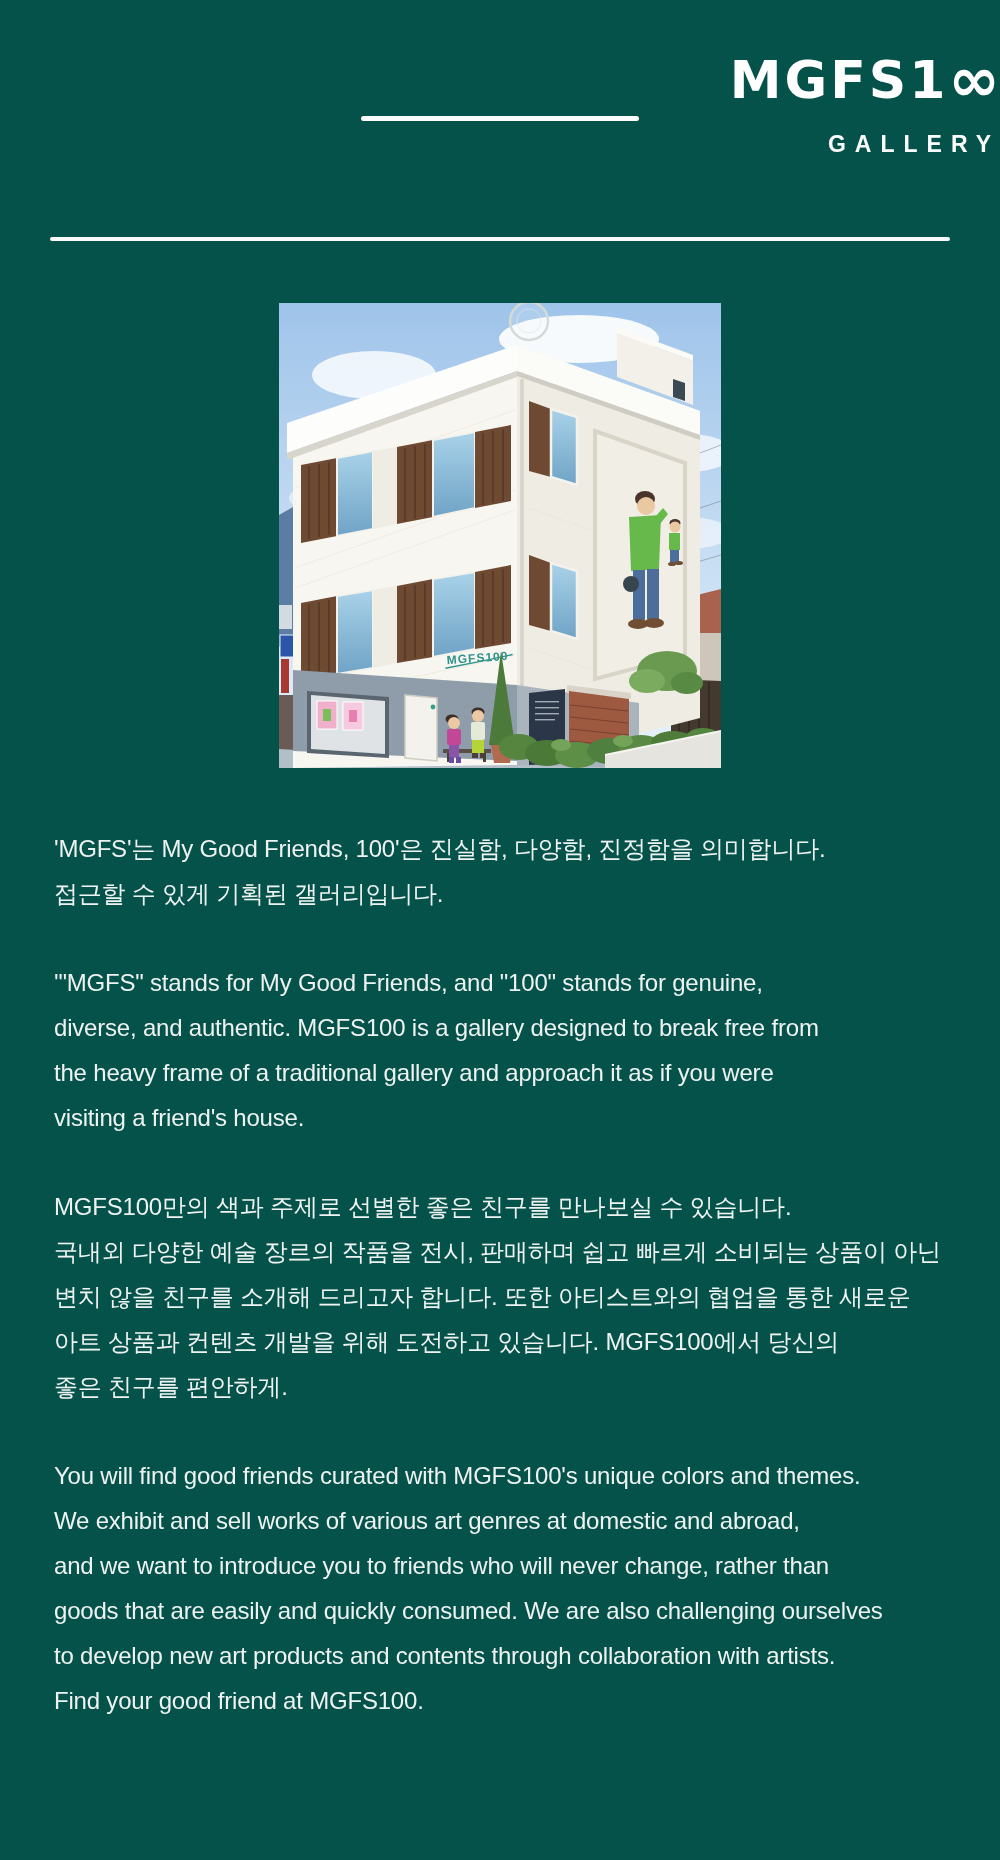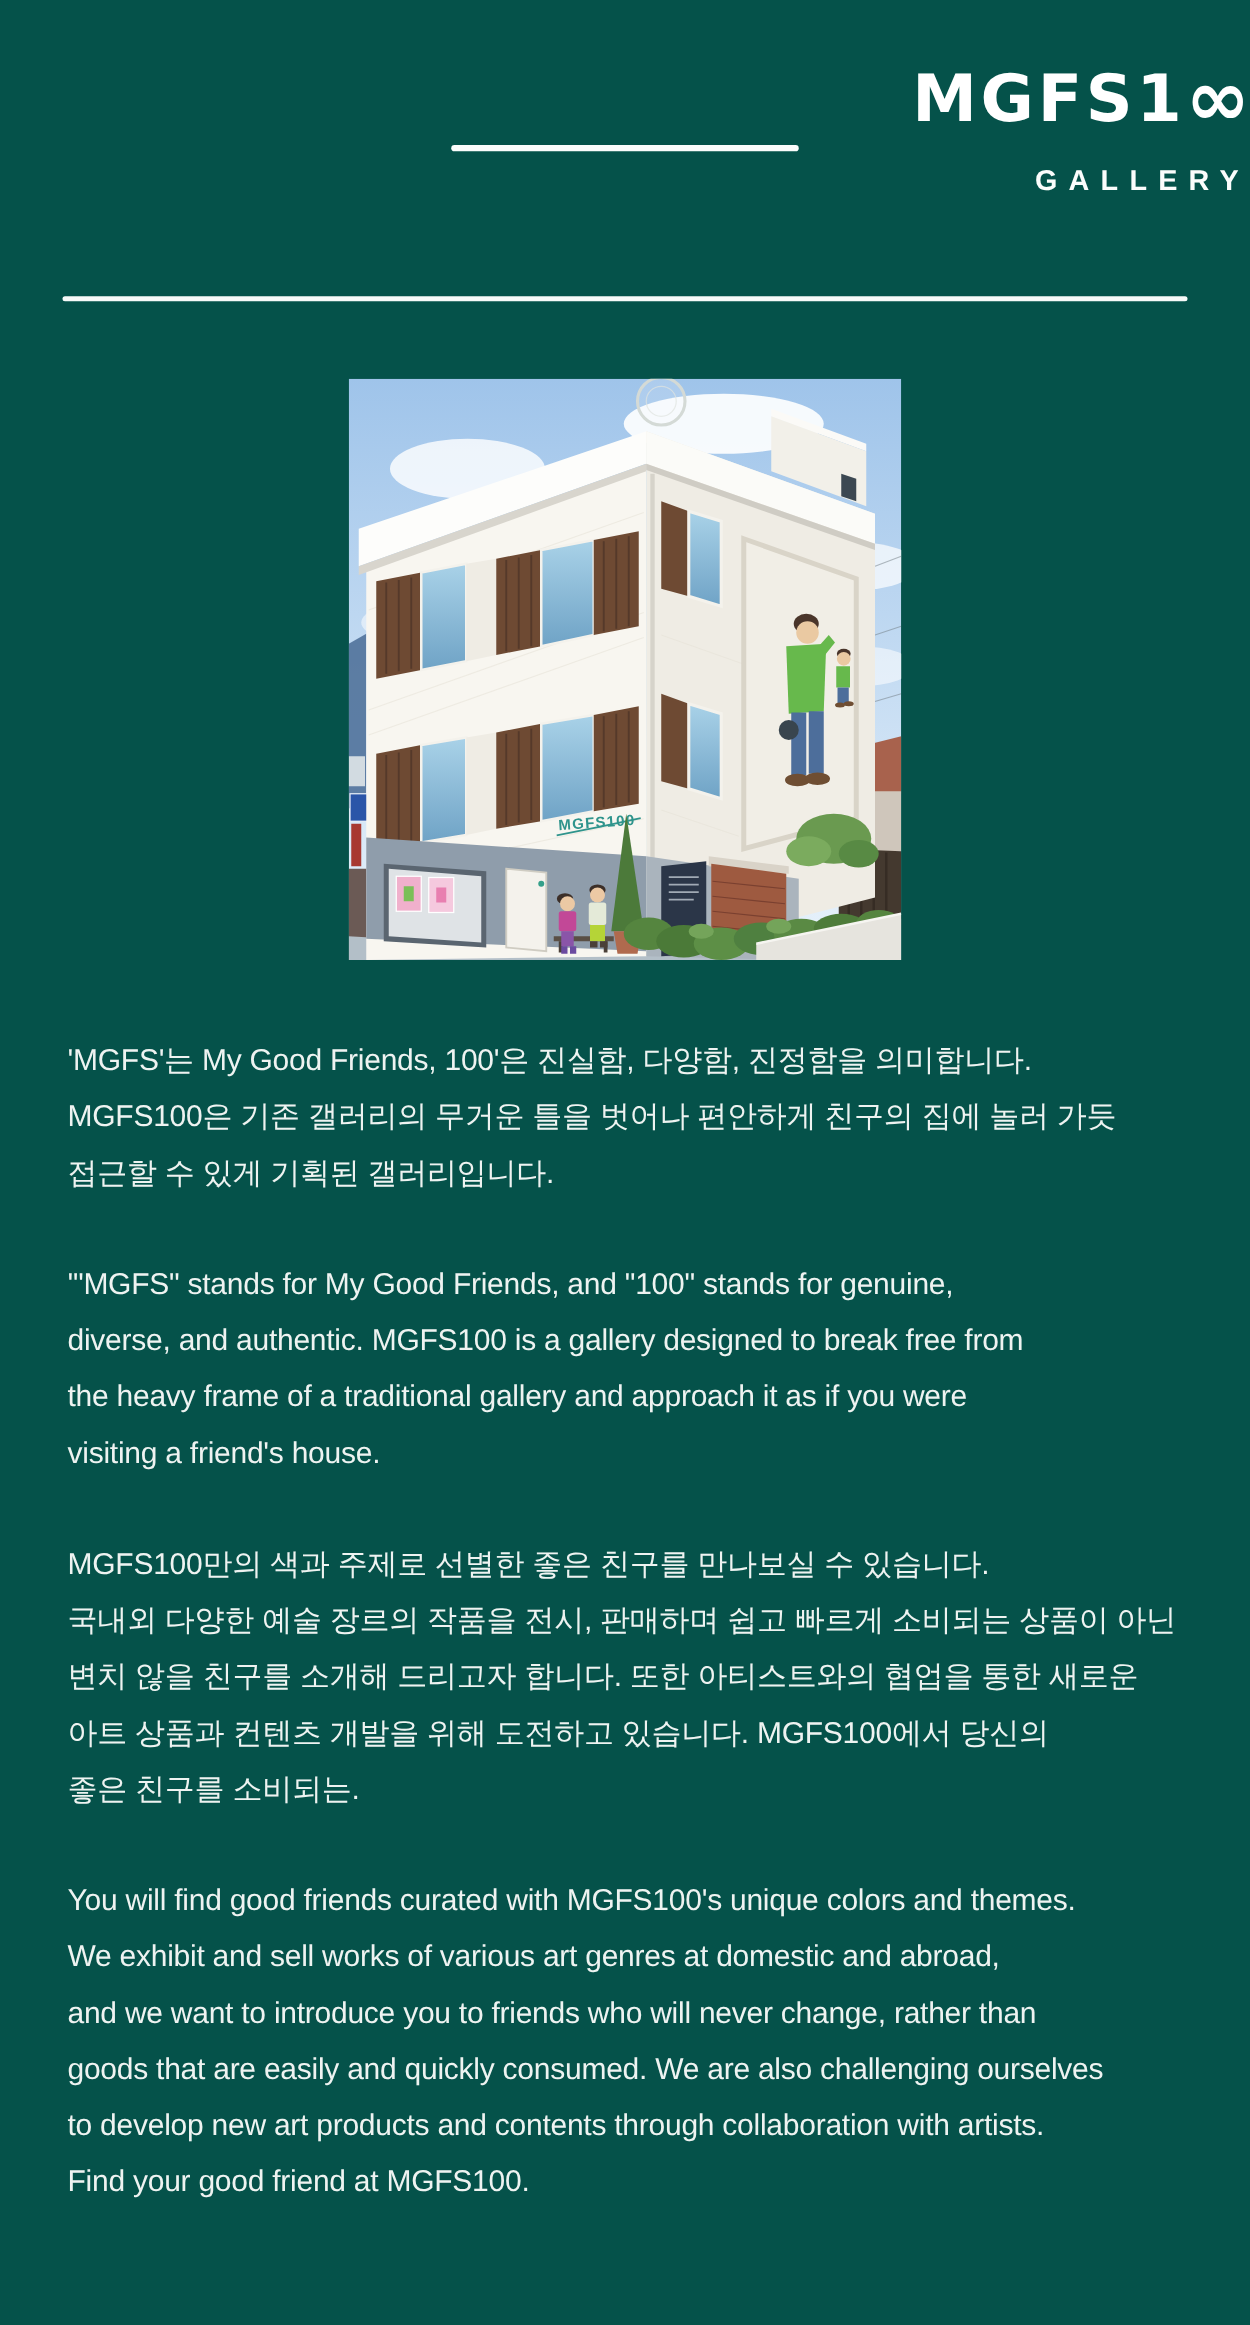--- a/index.html
+++ b/index.html
@@ -255,35 +255,34 @@
       <ellipse cx="344" cy="438" rx="10" ry="6" fill="#74a45a"></ellipse>
       <polygon points="326,452 442,428 442,465 326,465" fill="#e6e4de"></polygon>
       <line x1="326" y1="452" x2="442" y2="428" stroke="#f6f5f1" stroke-width="2"></line>
     </g>
   </svg>
 </div>
 
 <div class="content">
   <div class="para">
       <div class="line">'MGFS'는 My Good Friends, 100'은 진실함, 다양함, 진정함을 의미합니다.</div>
-      <div class="line">MGFS100은 기존 갤러리의 무거운 틀을 벗어나 편안하게 친구의 집에 놀러 가듯</div>
       <div class="line">접근할 수 있게 기획된 갤러리입니다.</div>
     </div>
   <div class="para">
       <div class="line">'"MGFS" stands for My Good Friends, and "100" stands for genuine,</div>
       <div class="line">diverse, and authentic. MGFS100 is a gallery designed to break free from</div>
       <div class="line">the heavy frame of a traditional gallery and approach it as if you were</div>
       <div class="line">visiting a friend's house.</div>
     </div>
   <div class="para">
       <div class="line">MGFS100만의 색과 주제로 선별한 좋은 친구를 만나보실 수 있습니다.</div>
       <div class="line">국내외 다양한 예술 장르의 작품을 전시, 판매하며 쉽고 빠르게 소비되는 상품이 아닌</div>
       <div class="line">변치 않을 친구를 소개해 드리고자 합니다. 또한 아티스트와의 협업을 통한 새로운</div>
       <div class="line">아트 상품과 컨텐츠 개발을 위해 도전하고 있습니다. MGFS100에서 당신의</div>
-      <div class="line">좋은 친구를 소비되는.</div>
+      <div class="line">좋은 친구를 편안하게.</div>
     </div>
   <div class="para">
       <div class="line">You will find good friends curated with MGFS100's unique colors and themes.</div>
       <div class="line">We exhibit and sell works of various art genres at domestic and abroad,</div>
       <div class="line">and we want to introduce you to friends who will never change, rather than</div>
       <div class="line">goods that are easily and quickly consumed. We are also challenging ourselves</div>
       <div class="line">to develop new art products and contents through collaboration with artists.</div>
       <div class="line">Find your good friend at MGFS100.</div>
     </div>
 </div>

